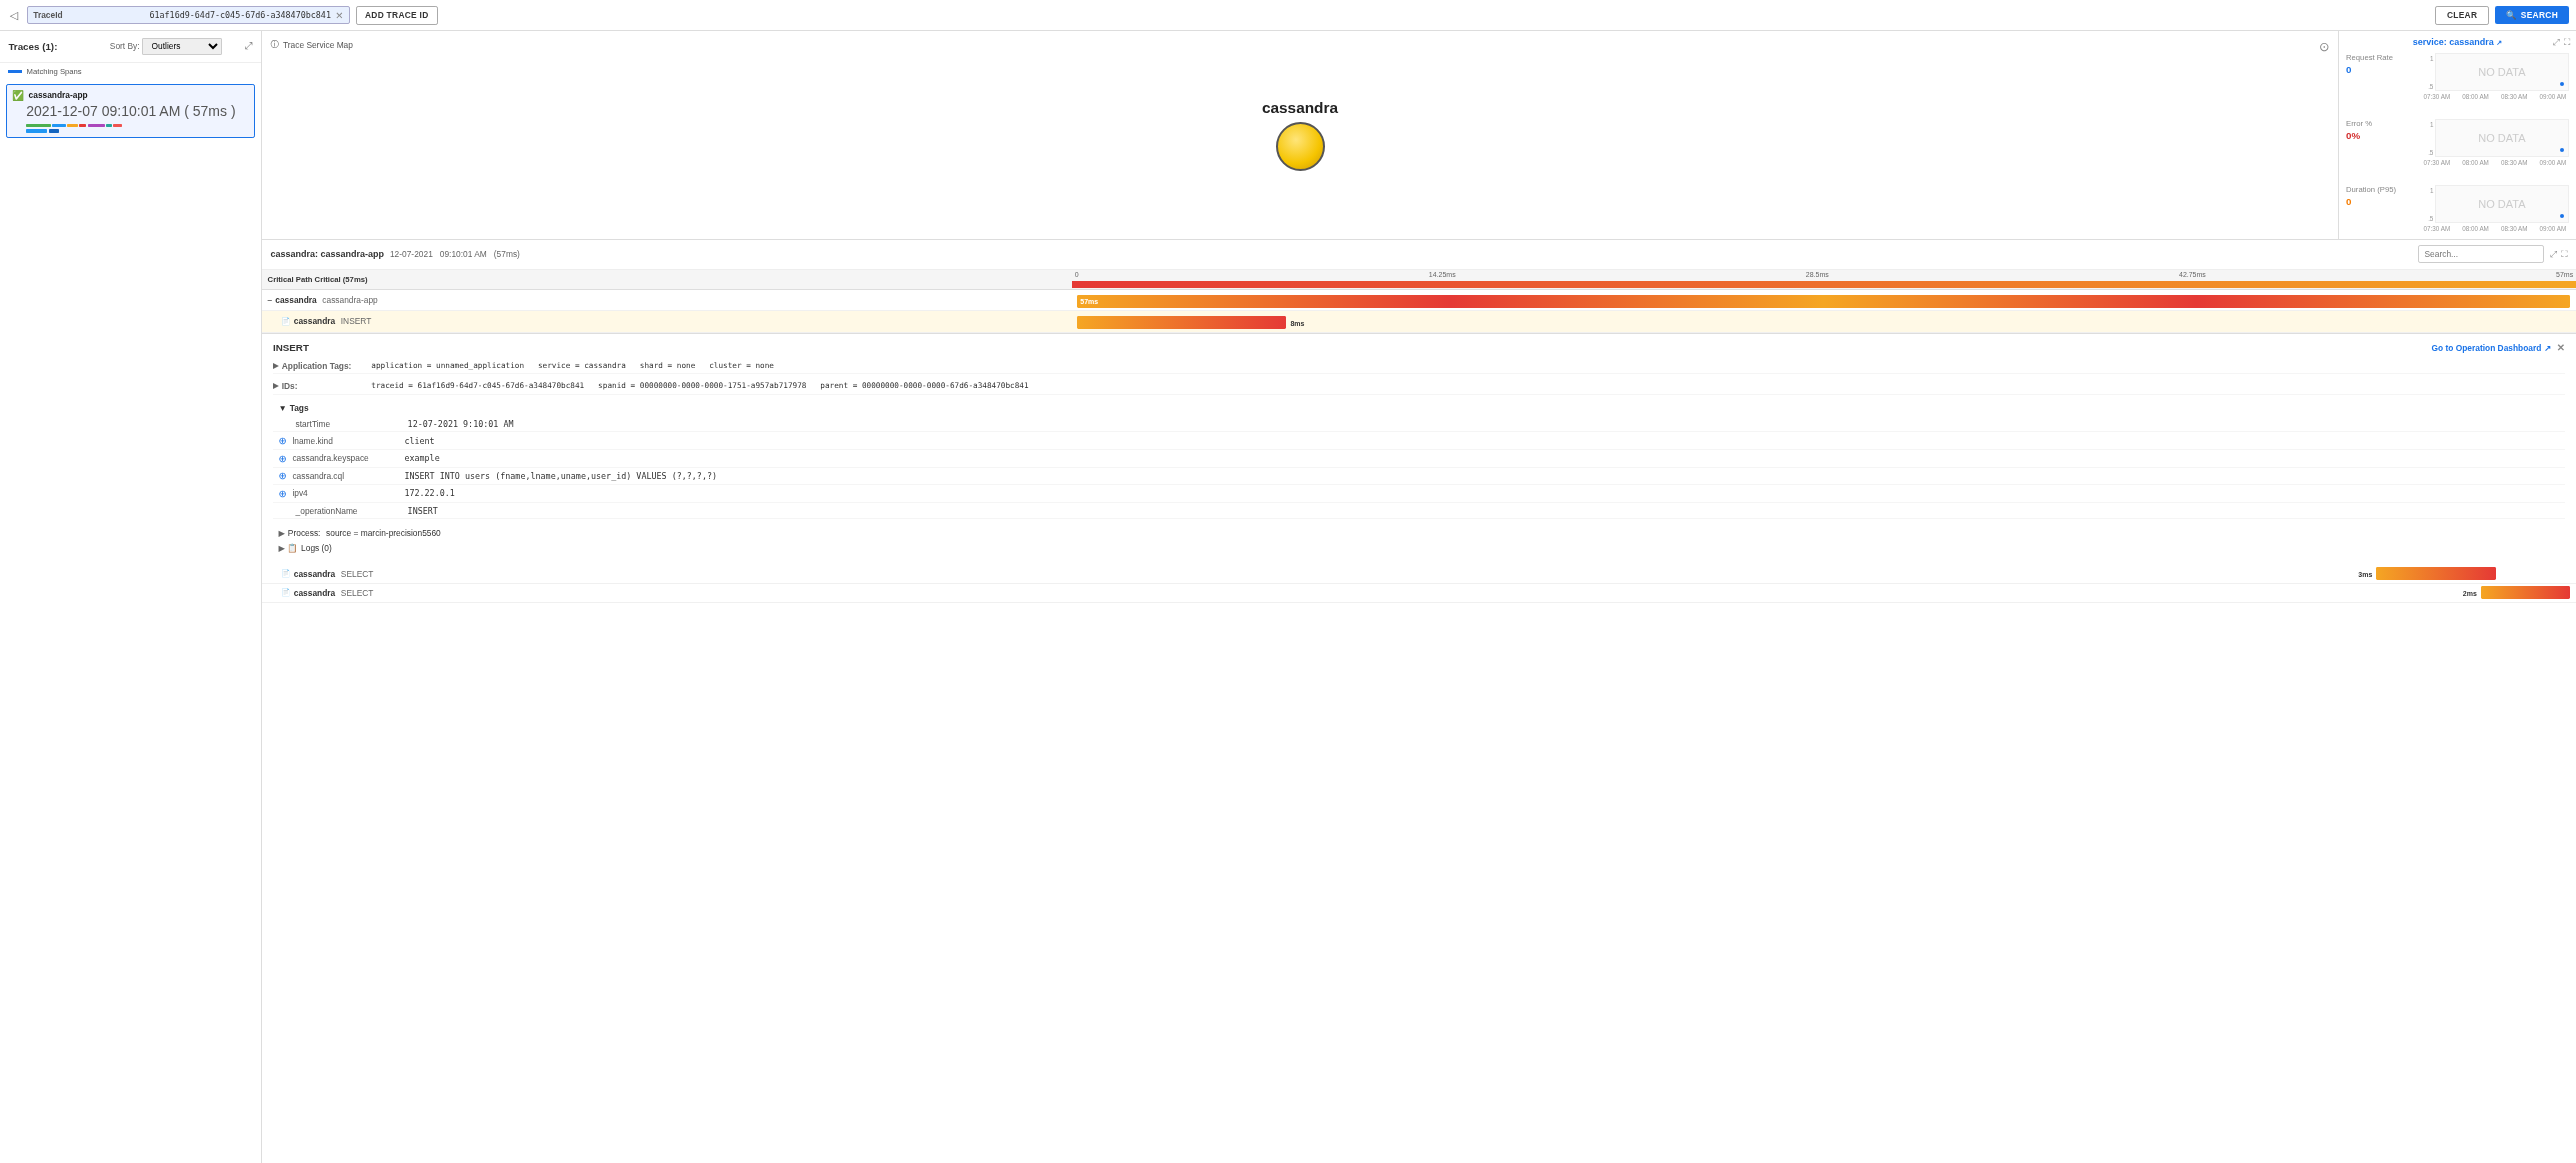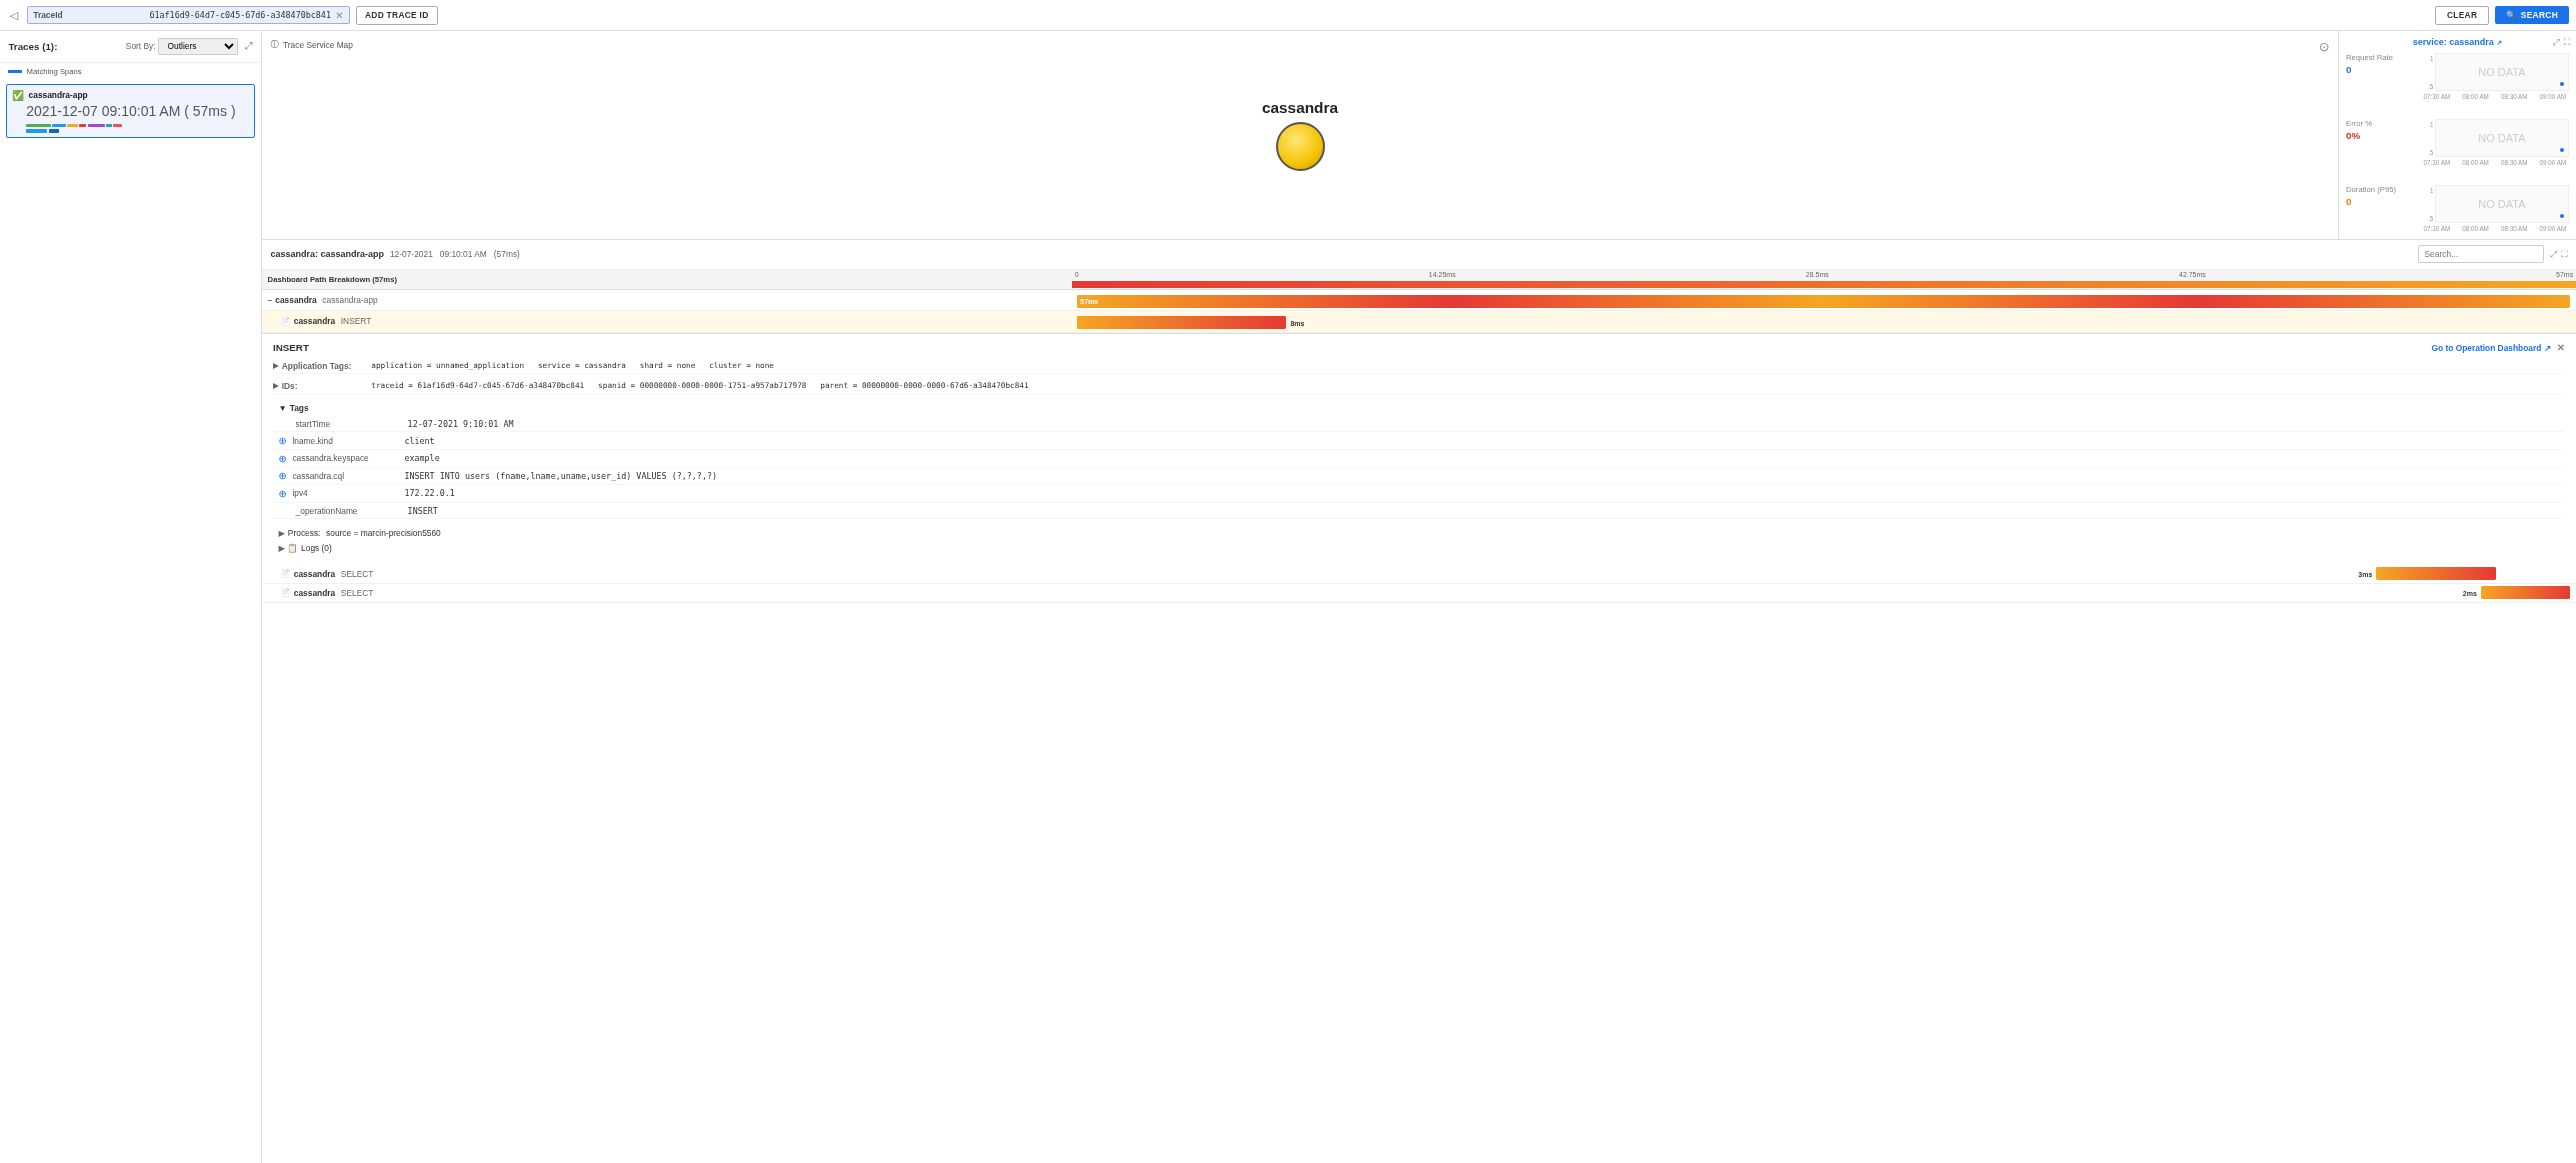--- a/index.html
+++ b/index.html
@@ -15,21 +15,21 @@
     #topbar .add-trace-btn { border: 0.7px solid #aaa; background: #fff; padding: 3.5px 8.4px; font-size: 8.4px; font-weight: 600; cursor: pointer; border-radius: 2.1px; color: #333; letter-spacing: 0.3px; }
     #topbar .spacer { flex: 1; }
     #topbar .clear-btn { border: 0.7px solid #aaa; background: #fff; padding: 3.5px 11px; font-size: 8.4px; font-weight: 600; cursor: pointer; border-radius: 2.1px; color: #333; letter-spacing: 0.3px; }
     #topbar .search-btn { display: flex; align-items: center; background: #1a73e8; color: #fff; border: none; padding: 4.2px 11px; font-size: 8.4px; font-weight: 600; cursor: pointer; border-radius: 2.1px; gap: 4.2px; letter-spacing: 0.3px; }
 
     
     #main { display: flex; height: calc(100vh - 31px); }
 
     
     #left-panel { width: 262px; min-width: 262px; background: #fff; border-right: 0.7px solid #ddd; display: flex; flex-direction: column; overflow: hidden; }
-    #left-header { display: flex; align-items: center; padding: 7px 8.4px; border-bottom: 0.7px solid #eee; gap: 7px; }
+    #left-header { display: flex; align-items: center; padding: 7px 8.4px; border-bottom: 0.7px solid #eee; gap: 23px; }
     #left-header .traces-title { font-size: 9.8px; font-weight: 600; }
     #left-header .sort-by { display: flex; align-items: center; gap: 2.8px; font-size: 8.4px; color: #666; margin-left: auto; }
     #left-header select { border: 0.7px solid #ccc; border-radius: 1px; padding: 1.4px 4.2px; font-size: 8.4px; }
     #left-header .expand-icon { cursor: pointer; color: #666; font-size: 9.8px; }
     .matching-spans { padding: 4.2px 8.4px; font-size: 7.7px; color: #555; display: flex; align-items: center; gap: 4.2px; }
     .matching-spans .blue-line { width: 14px; height: 2.1px; background: #1a73e8; display: inline-block; }
     .trace-item { margin: 4.2px 5.6px; border: 1.4px solid #1a73e8; border-radius: 2.1px; background: #f0f4ff; padding: 4.2px 5.6px; cursor: pointer; }
     .trace-item-header { display: flex; align-items: center; gap: 4.2px; margin-bottom: 2.8px; }
     .trace-item-header .check-icon { color: #2e7d32; font-size: 9.8px; }
     .trace-item-header .service-name { font-weight: 700; font-size: 8.4px; color: #1a1a1a; }
@@ -308,21 +308,21 @@
 
       <div style="overflow: auto; flex: 1;">
         <table id="timeline-table">
           <colgroup>
             <col style="width: 35%">
             <col style="width: 65%">
           </colgroup>
           <thead>
             <tr>
               <th>
-                <span>Dashboard Path Breakdown (57ms)</span>
+                <span>Critical Path Critical (57ms)</span>
               </th>
               <th style="position:relative; padding:0;">
 
                 <div style="display:flex; justify-content:space-between; padding: 1.4px 2.8px; font-size:7px; color:#666; font-weight:400;">
                   <span>0</span>
                   <span>14.25ms</span>
                   <span>28.5ms</span>
                   <span>42.75ms</span>
                   <span>57ms</span>
                 </div>

